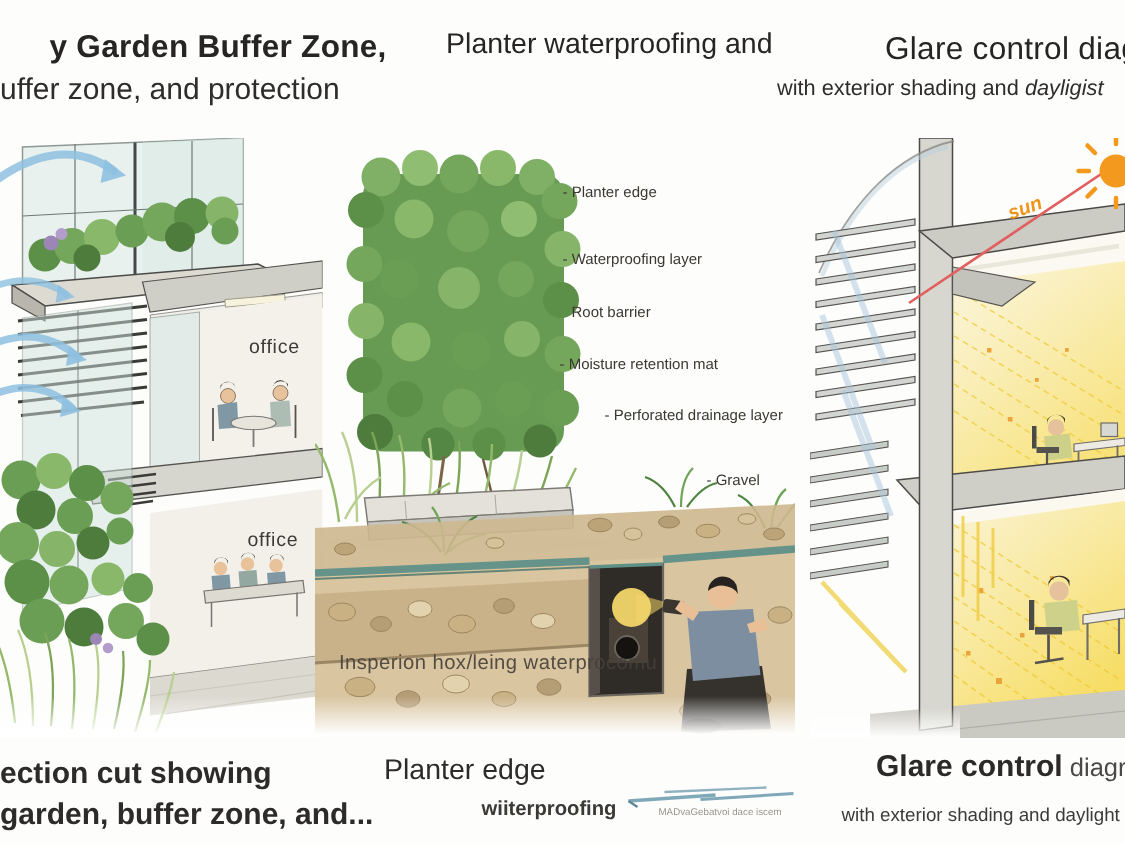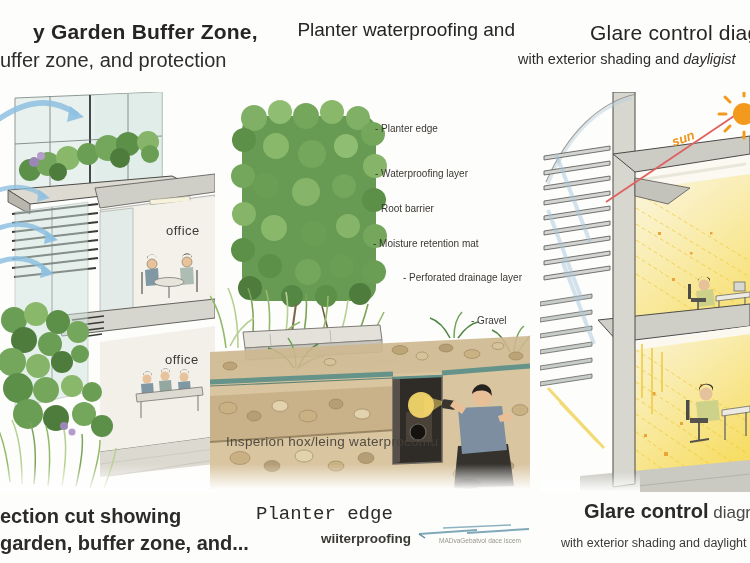--- a/index.html
+++ b/index.html
@@ -349,21 +349,21 @@
       <rect x="0" y="374" width="320" height="26" fill="url(#fadeM)"></rect>
     </svg>
 
     <div class="layer-label" style="left:375px;top:123px;">- Planter edge</div>
     <div class="layer-label" style="left:375px;top:168px;">- Waterproofing layer</div>
     <div class="layer-label" style="left:381px;top:203px;">Root barrier</div>
     <div class="layer-label" style="left:373px;top:238px;">- Moisture retention mat</div>
     <div class="layer-label" style="left:371px;top:272px;margin-left:32px;">- Perforated drainage layer</div>
     <div class="layer-label" style="left:471px;top:315px;">- Gravel</div>
 
-    <div class="abs caption-md" style="left:256px;top:503px;font-family:Liberation Mono, monospace;">Planter edge</div>
+    <div class="abs caption-md" style="left:256px;top:503px;">Planter edge</div>
     <div class="abs caption-sm" style="left:321px;top:531px;">wiiterproofing</div>
 
     <svg class="abs" style="left:413px;top:517px;" width="122" height="34" viewBox="0 0 122 34">
       <line x1="6" y1="17" x2="64" y2="13" stroke="#7fa8b8" stroke-width="2.2"></line>
       <line x1="30" y1="11" x2="98" y2="8" stroke="#8fb2c0" stroke-width="1.6"></line>
       <line x1="54" y1="16" x2="116" y2="12" stroke="#7fa8b8" stroke-width="2"></line>
       <line x1="6" y1="17" x2="12" y2="21" stroke="#5f8798" stroke-width="1.5"></line>
       <text x="26" y="26" font-size="6.5" fill="#9a968e">MADvaGebatvoi dace iscem</text>
     </svg>
   </section>

